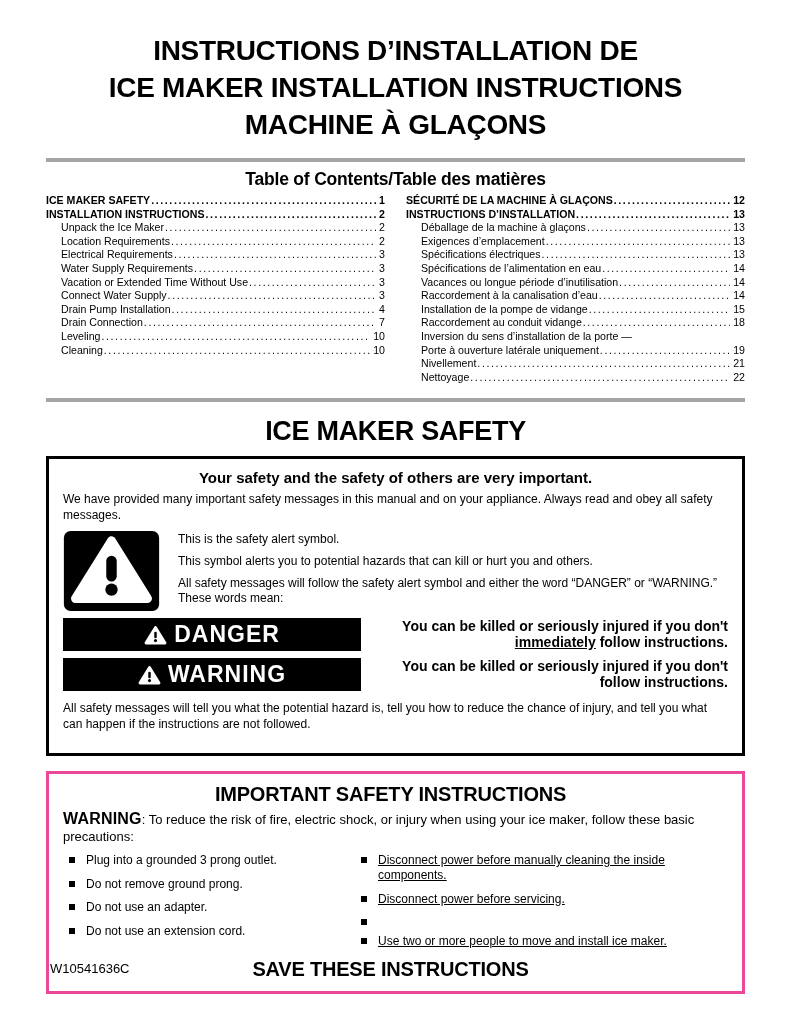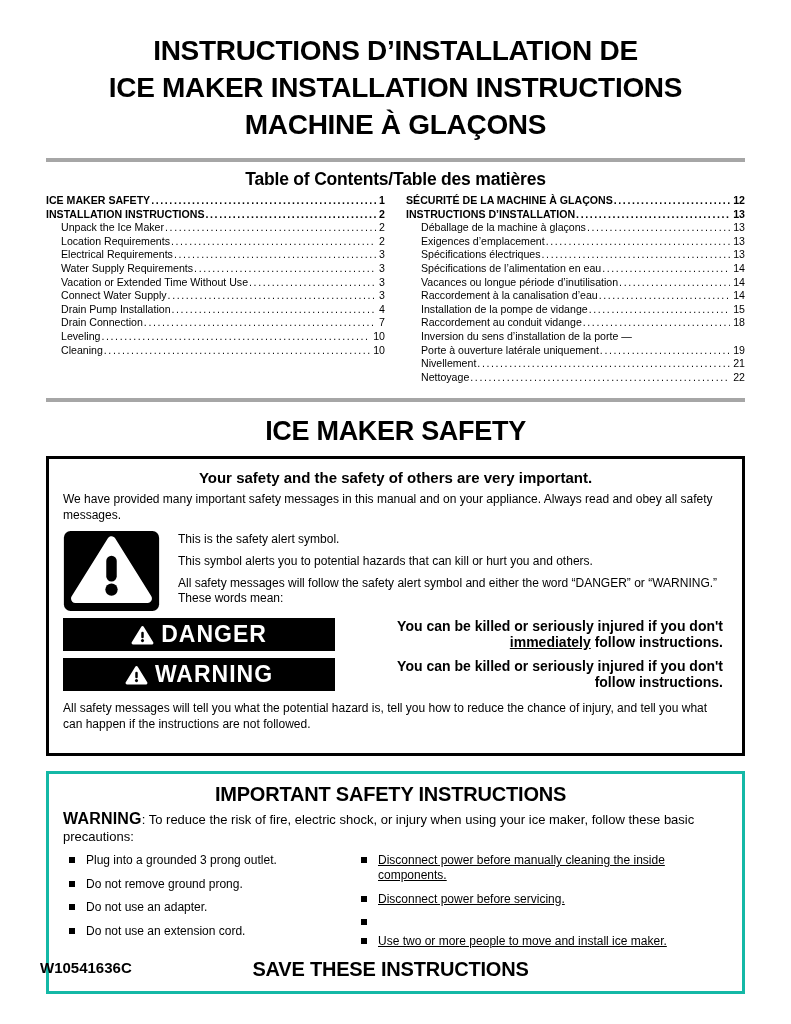--- a/index.html
+++ b/index.html
@@ -80,21 +80,21 @@
   .body-text { font-size: 12px; line-height: 15.5px; margin: 0; }
   .alert-row { display: flex; margin-top: 8px; }
   .alert-symbol { flex: none; width: 97px; height: 80px; margin-right: 18px; }
   .alert-lines { flex: 1; padding-top: 1px; }
   .alert-lines p { font-size: 12px; line-height: 15px; margin: 0 0 7px 0; }
   .alert-lines p:last-child { margin-bottom: 0; }
 
   .signal-row { display: flex; align-items: center; margin-top: 7px; }
   .signal-bar {
     flex: none;
-    width: 272px;
+    width: 298px;
     height: 33px;
     background: #000;
     color: #fff;
     display: flex;
     align-items: center;
     justify-content: center;
     gap: 7px;
   }
   .signal-label { font-weight: bold; font-size: 23px; letter-spacing: 1px; }
   .signal-desc {
@@ -103,21 +103,21 @@
     font-size: 14px;
     font-weight: bold;
     line-height: 15.5px;
     text-align: right;
   }
   .u { text-decoration: underline; }
   .safety-closing { margin: 10px 0 8px 0; }
 
   
   .instructions-box {
-    border: 3px solid #14b8a6;
+    border: 3px solid #ec4899;
     margin-top: 15px;
     padding: 6px 24px 8px 14px;
   }
   .instructions-heading {
     text-align: center;
     font-weight: bold;
     font-size: 20px;
     letter-spacing: -0.2px;
     margin: 3px 0 4px 0;
   }
@@ -139,24 +139,24 @@
     text-align: center;
     font-weight: bold;
     font-size: 20px;
     letter-spacing: -0.2px;
     margin: 1px 0 2px 0;
   }
 
   
   .doc-number {
     position: absolute;
-    left: 40px;
+    left: 50px;
     bottom: 48px;
-    font-weight: bold;
-    font-size: 15px;
+    font-weight: normal;
+    font-size: 13px;
   }
 </style>
 </head>
 <body>
 
 <div class="page">
 
   <div class="doc-title">
     <div>INSTRUCTIONS D’INSTALLATION DE</div>
     <div>ICE MAKER INSTALLATION INSTRUCTIONS</div>

